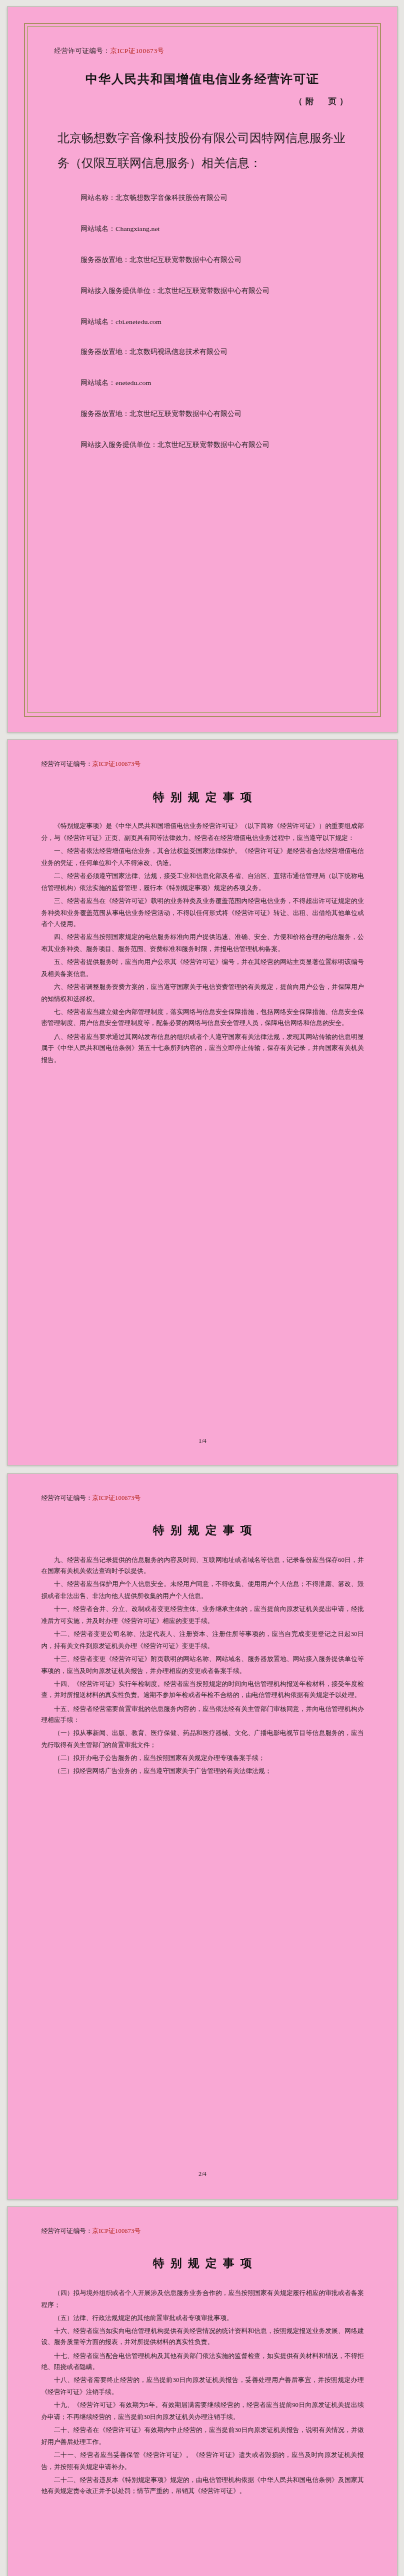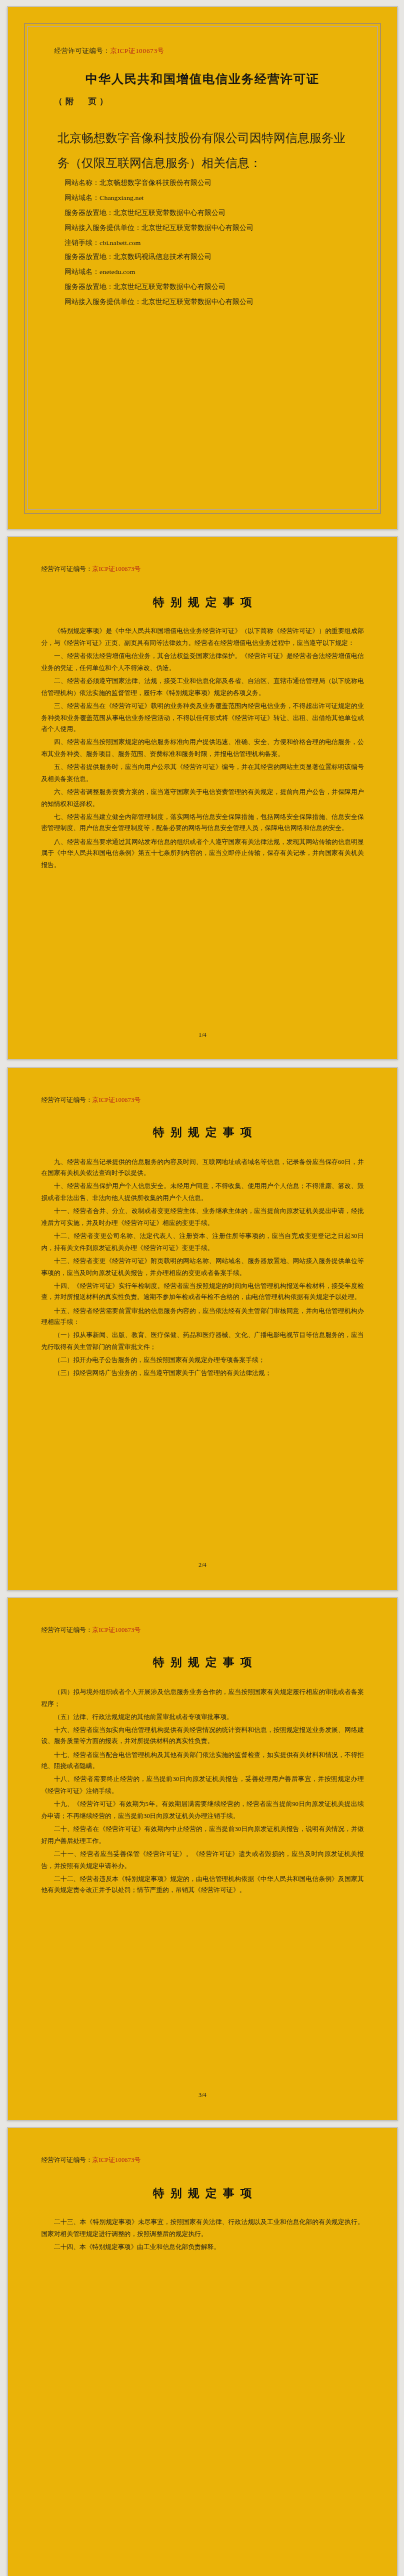--- a/index.html
+++ b/index.html
@@ -13,22 +13,22 @@
     box-sizing: border-box;
     width: 405px;
     padding: 6.2px 7.2px;
     display: flex;
     flex-direction: column;
     gap: 6.2px;
   }
   .page {
     box-sizing: border-box;
     position: relative;
-    height: 524px;
-    background: #eab308;
+    height: 727px;
+    background: #f9a8d4;
     border: 0.5px solid #c6c3bc;
     box-shadow: 0 0.5px 2.1px rgba(0,0,0,.18);
     overflow: hidden;
   }
 
   
   .cert-frame-outer {
     position: absolute;
     inset: 15.5px;
     border: 1px solid #a98f62;
@@ -45,40 +45,40 @@
   .cert-title {
     margin: 15.5px 0 0;
     text-align: center;
     font-size: 12px;
     font-weight: 700;
     letter-spacing: 1px;
     color: #151515;
   }
   .cert-subtitle {
     margin-top: 7.2px;
-    text-align: left;
+    text-align: right;
     font-size: 8.2px;
     font-weight: 700;
     letter-spacing: 3.1px;
   }
   .cert-intro {
     margin: 19.6px 3.1px 0;
     font-size: 12px;
     line-height: 2.05;
   }
   .cert-lines { margin: 1px 3.1px 0; padding-left: 7.2px; }
   .cert-lines .cert-line {
-    margin: 0;
+    margin: 16px;
     font-size: 7px;
     line-height: 2.12;
     text-indent: 0;
   }
 
   
-  .prov-inner { position: absolute; inset: 0; padding: 28px 33px 0; box-sizing: border-box; }
+  .prov-inner { position: absolute; inset: 0; padding: 20px 33px 0; box-sizing: border-box; }
   .prov-no { font-size: 6.4px; }
   .prov-title {
     margin: 20.6px 0 0;
     text-align: center;
     font-size: 11.3px;
     font-weight: 700;
     letter-spacing: 6.2px;
     text-indent: 6.2px; 
     color: #111;
   }
@@ -114,21 +114,21 @@
           <span>经营许可证编号：</span><span class="red">京ICP证100673号</span>
         </div>
         <h1 class="cert-title">中华人民共和国增值电信业务经营许可证</h1>
         <div class="cert-subtitle">（附　页）</div>
         <p class="cert-intro">北京畅想数字音像科技股份有限公司因特网信息服务业务（仅限互联网信息服务）相关信息：</p>
         <div class="cert-lines">
             <p class="cert-line">网站名称：北京畅想数字音像科技股份有限公司</p>
             <p class="cert-line">网站域名：Changxiang.net</p>
             <p class="cert-line">服务器放置地：北京世纪互联宽带数据中心有限公司</p>
             <p class="cert-line">网站接入服务提供单位：北京世纪互联宽带数据中心有限公司</p>
-            <p class="cert-line">注销手续：cbi.nabett.com</p>
+            <p class="cert-line">网站域名：cbi.enetedu.com</p>
             <p class="cert-line">服务器放置地：北京数码视讯信息技术有限公司</p>
             <p class="cert-line">网站域名：enetedu.com</p>
             <p class="cert-line">服务器放置地：北京世纪互联宽带数据中心有限公司</p>
             <p class="cert-line">网站接入服务提供单位：北京世纪互联宽带数据中心有限公司</p>
           </div>
       </div>
     </div>
   </section>
 
   <section class="page">

